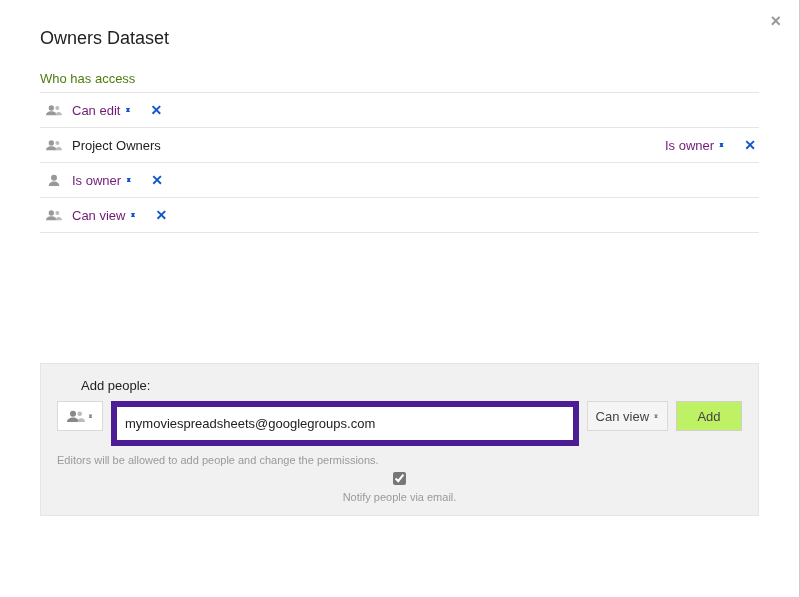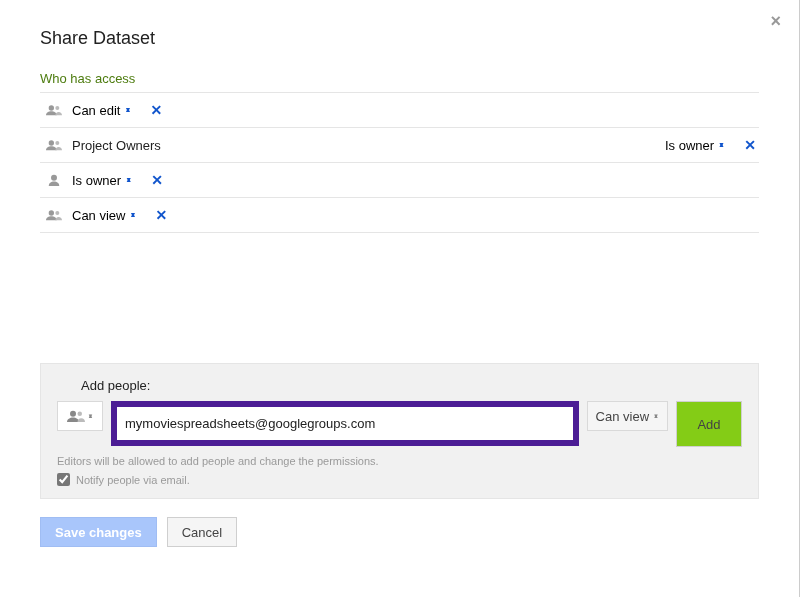--- a/index.html
+++ b/index.html
@@ -59,21 +59,21 @@
   }
   .icon-person svg, .icon-group svg {
     width: 16px;
     height: 12px;
   }
   .access-name {
     flex: 1;
     color: #222;
   }
   .perm-picker {
-    color: #000000;
+    color: #701a75;
     cursor: pointer;
     display: flex;
     align-items: center;
     gap: 4px;
     margin-right: 18px;
     text-align: right;
   }
   .updown {
     display: inline-flex;
     flex-direction: column;
@@ -157,40 +157,41 @@
   .perm-select .updown-gray {
     display: inline-flex;
     flex-direction: column;
     line-height: 0;
     font-size: 6px;
     color: #888;
   }
   .perm-select .updown-gray::before { content: "▲"; }
   .perm-select .updown-gray::after  { content: "▼"; }
   .add-btn {
-    height: 46px;
+    height: 30px;
     width: 66px;
-    background: #84cc16;
+    background: #bef264;
     border: 1px solid #cfcfcf;
     color: #444;
     font-size: 13px;
     cursor: pointer;
   }
   .helper-text {
     color: #9a9a9a;
     font-size: 11px;
     margin-top: 8px;
   }
   .notify-row {
     display: flex;
     align-items: center;
     gap: 6px;
     color: #9a9a9a;
     font-size: 11px;
     margin-top: 6px;
+    flex-direction: column;
   }
   .notify-row input[type="checkbox"] {
     width: 13px;
     height: 13px;
     margin: 0;
     accent-color: #777;
   }
   .footer {
     display: flex;
     gap: 10px;
@@ -216,21 +217,21 @@
     cursor: pointer;
   }
 </style>
 </head>
 <body>
 
 <div class="close-x">×</div>
 
 <div class="dialog">
 
-  <h2 class="title">Share Dataset</h2>
+  <h2 class="title">Owners Dataset</h2>
 
   <div class="who-label">Who has access</div>
 
   <div class="access-list">
 
     <div class="access-row">
       <span class="icon-group">
         <svg viewBox="0 0 24 16">
             <circle cx="8" cy="5" r="4" fill="#999"></circle>
             <path d="M0 16c0-4 4-6 8-6s8 2 8 6" fill="#999"></path>
@@ -315,18 +316,14 @@
       </div>
       <button class="add-btn">Add</button>
     </div>
     <div class="helper-text">Editors will be allowed to add people and change the permissions.</div>
     <label class="notify-row">
       <input type="checkbox" checked="" style="">
       <span>Notify people via email.</span>
     </label>
   </div>
 
-  <div class="footer">
-    <button class="save-btn">Save changes</button>
-    <button class="cancel-btn">Cancel</button>
-  </div>
 
 </div>
 
 </body></html>

